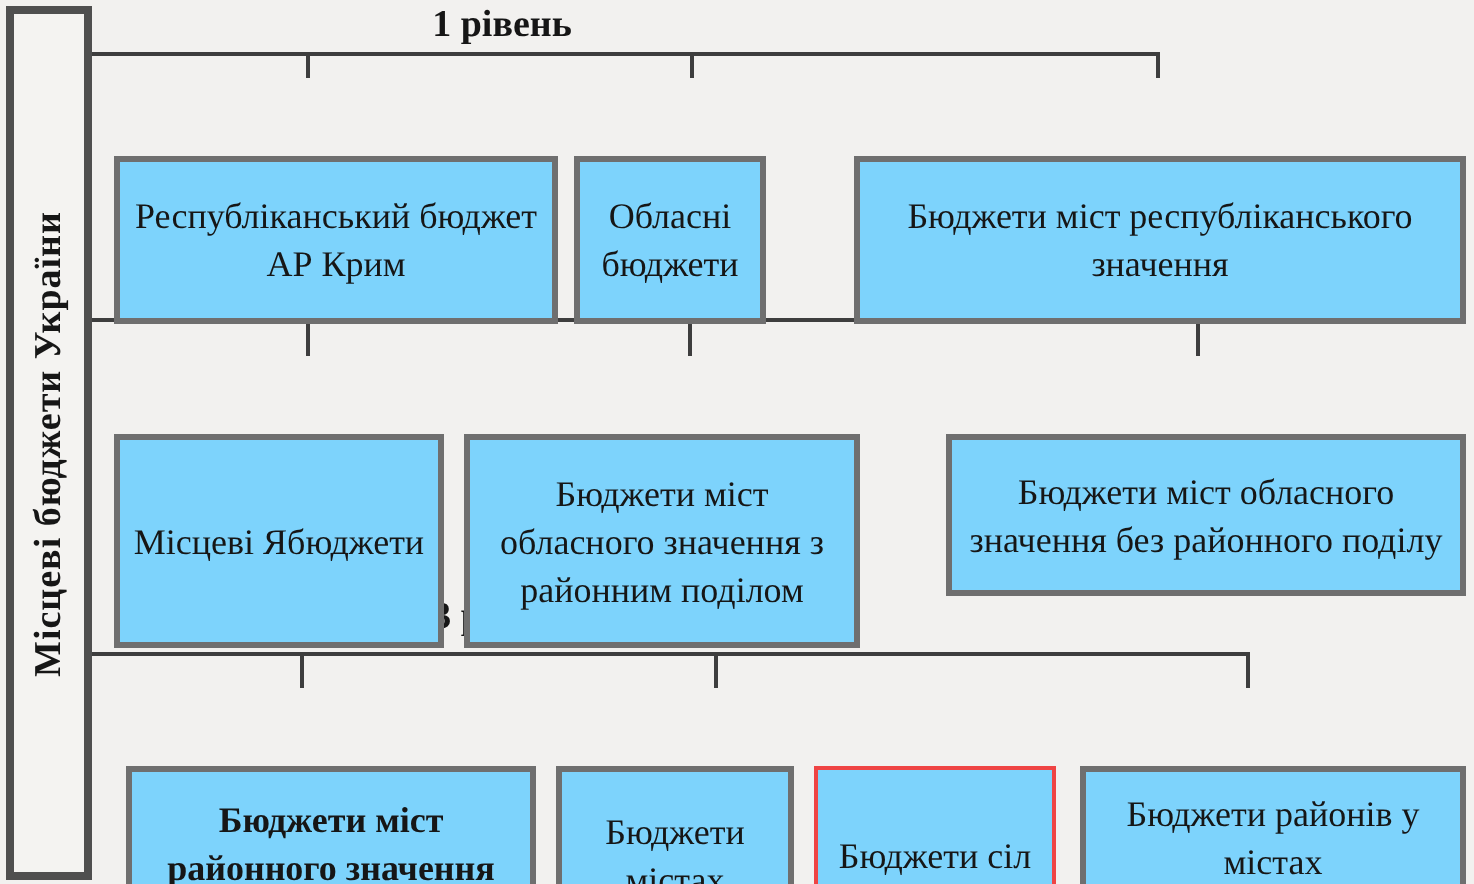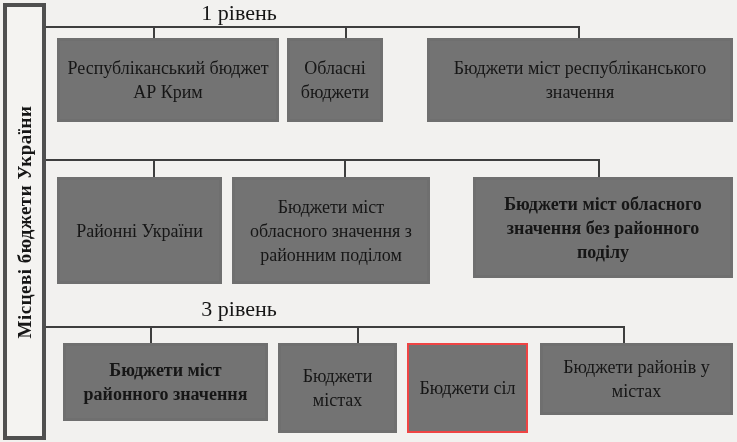--- a/index.html
+++ b/index.html
@@ -21,24 +21,25 @@
   .root-bar .vtext{
     position:absolute;left:50%;top:50%;
     transform:translate(-50%,-50%) rotate(-90deg);
     white-space:nowrap;
     font-weight:bold;
     font-size:19px;
     letter-spacing:0.5px;
   }
   
   .lvl-label{
-    position:absolute;left:134px;width:210px;
+    position:absolute;left:146px;width:210px;
     text-align:center;
-    font-size:22px;
+    font-size:19px;
     line-height:22px;
+    font-weight:bold;
   }
   #lvl1-label{top:2px;}
   #lvl2-label{top:132px;}
   #lvl3-label{top:298px;}
   
   .hline,.vline{position:absolute;background:#3e3e3e;}
   .hline{height:2px;}
   .vline{width:2px;}
   #l1-h{left:46px;top:26px;width:534px;}
   #l1-t1{left:153px;top:26px;height:13px;}
@@ -49,37 +50,38 @@
   #l2-t2{left:344px;top:159px;height:19px;}
   #l2-c {left:598px;top:159px;height:19px;}
   #l3-h{left:46px;top:326px;width:579px;}
   #l3-t1{left:150px;top:326px;height:18px;}
   #l3-t2{left:357px;top:326px;height:18px;}
   #l3-c {left:623px;top:326px;height:18px;}
   
   .node{
     position:absolute;
     box-sizing:border-box;
-    background:#737373;
+    background:#7dd3fc;
     border:3px solid #6f6f6f;
     display:flex;align-items:center;justify-content:center;
     text-align:center;
     font-size:18px;
     line-height:24px;
     padding:2px 6px;
+    margin-top:40px;
   }
   .node.bold-border{border:2px solid #ef4444;}
   
   #b11{left:57px; top:38px;width:222px;height:84px;}
   #b12{left:287px;top:38px;width:96px;height:84px;}
   #b13{left:427px;top:38px;width:306px;height:84px;}
   
   #b21{left:57px; top:177px;width:165px;height:107px;}
   #b22{left:232px;top:177px;width:198px;height:107px;}
-  #b23{left:473px;top:177px;width:260px;height:101px;font-weight:bold;}
+  #b23{left:473px;top:177px;width:260px;height:81px;}
   
   #b31{left:63px; top:343px;width:205px;height:78px;font-weight:bold;}
   #b32{left:278px;top:343px;width:119px;height:90px;}
   #b33{left:407px;top:343px;width:121px;height:90px;}
   #b34{left:540px;top:343px;width:193px;height:72px;}
 </style>
 </head>
 <body>
 
 <div id="stage">
@@ -103,21 +105,21 @@
 
   <div class="hline" id="l3-h"></div>
   <div class="vline" id="l3-t1"></div>
   <div class="vline" id="l3-t2"></div>
   <div class="vline" id="l3-c"></div>
 
   <div class="node" id="b11">Республіканський бюджет АР Крим</div>
   <div class="node" id="b12">Обласні бюджети</div>
   <div class="node" id="b13">Бюджети міст республіканського значення</div>
 
-  <div class="node" id="b21">Районні України</div>
+  <div class="node" id="b21">Місцеві Ябюджети</div>
   <div class="node" id="b22">Бюджети міст обласного значення з районним поділом</div>
   <div class="node" id="b23">Бюджети міст обласного значення без районного поділу</div>
 
   <div class="node" id="b31">Бюджети міст районного значення</div>
   <div class="node" id="b32">Бюджети містах</div>
   <div class="node bold-border" id="b33">Бюджети сіл</div>
   <div class="node" id="b34">Бюджети районів у містах</div>
 
 </div>
 

